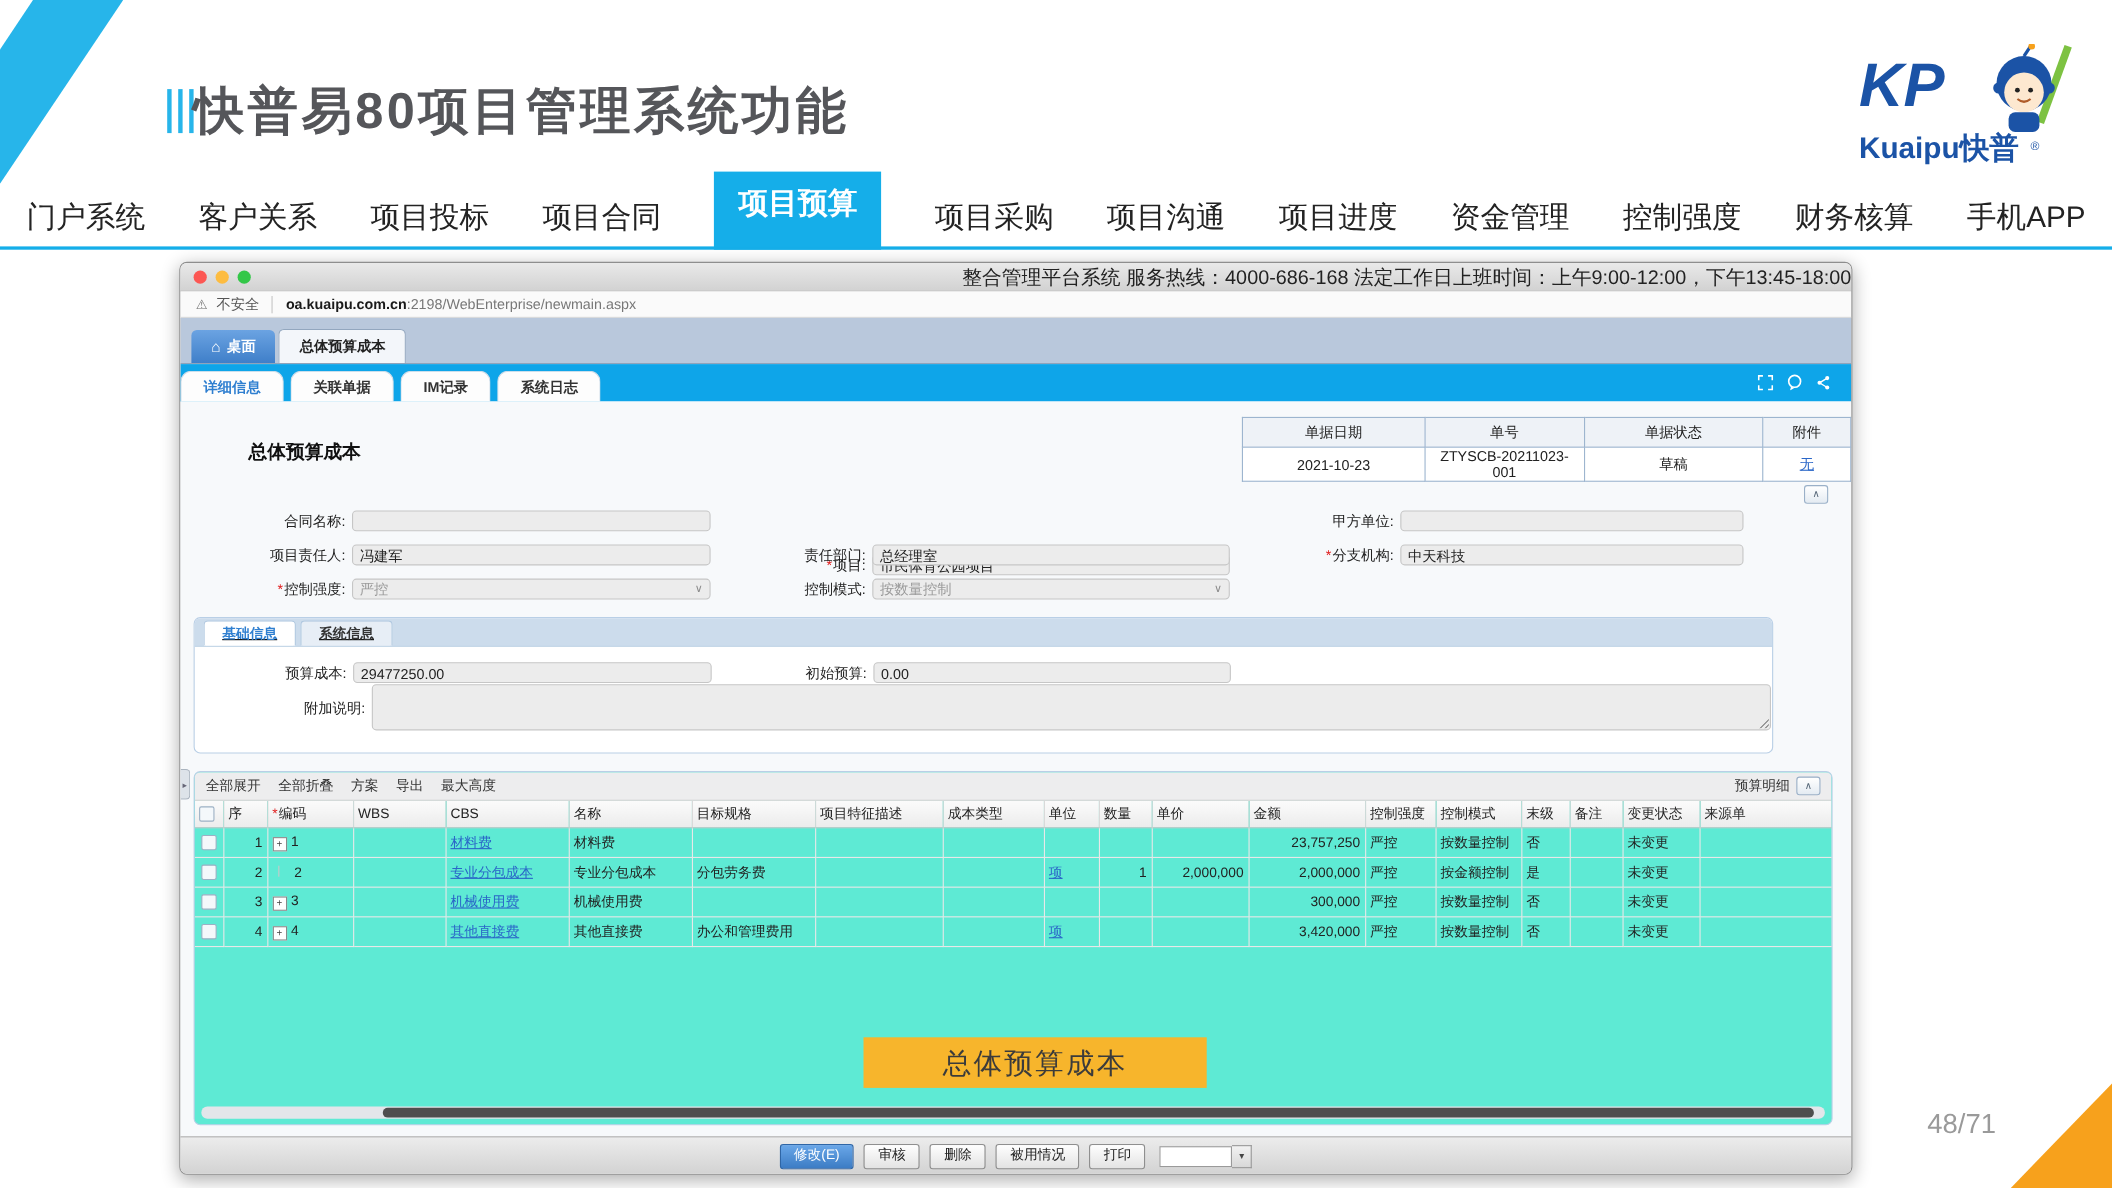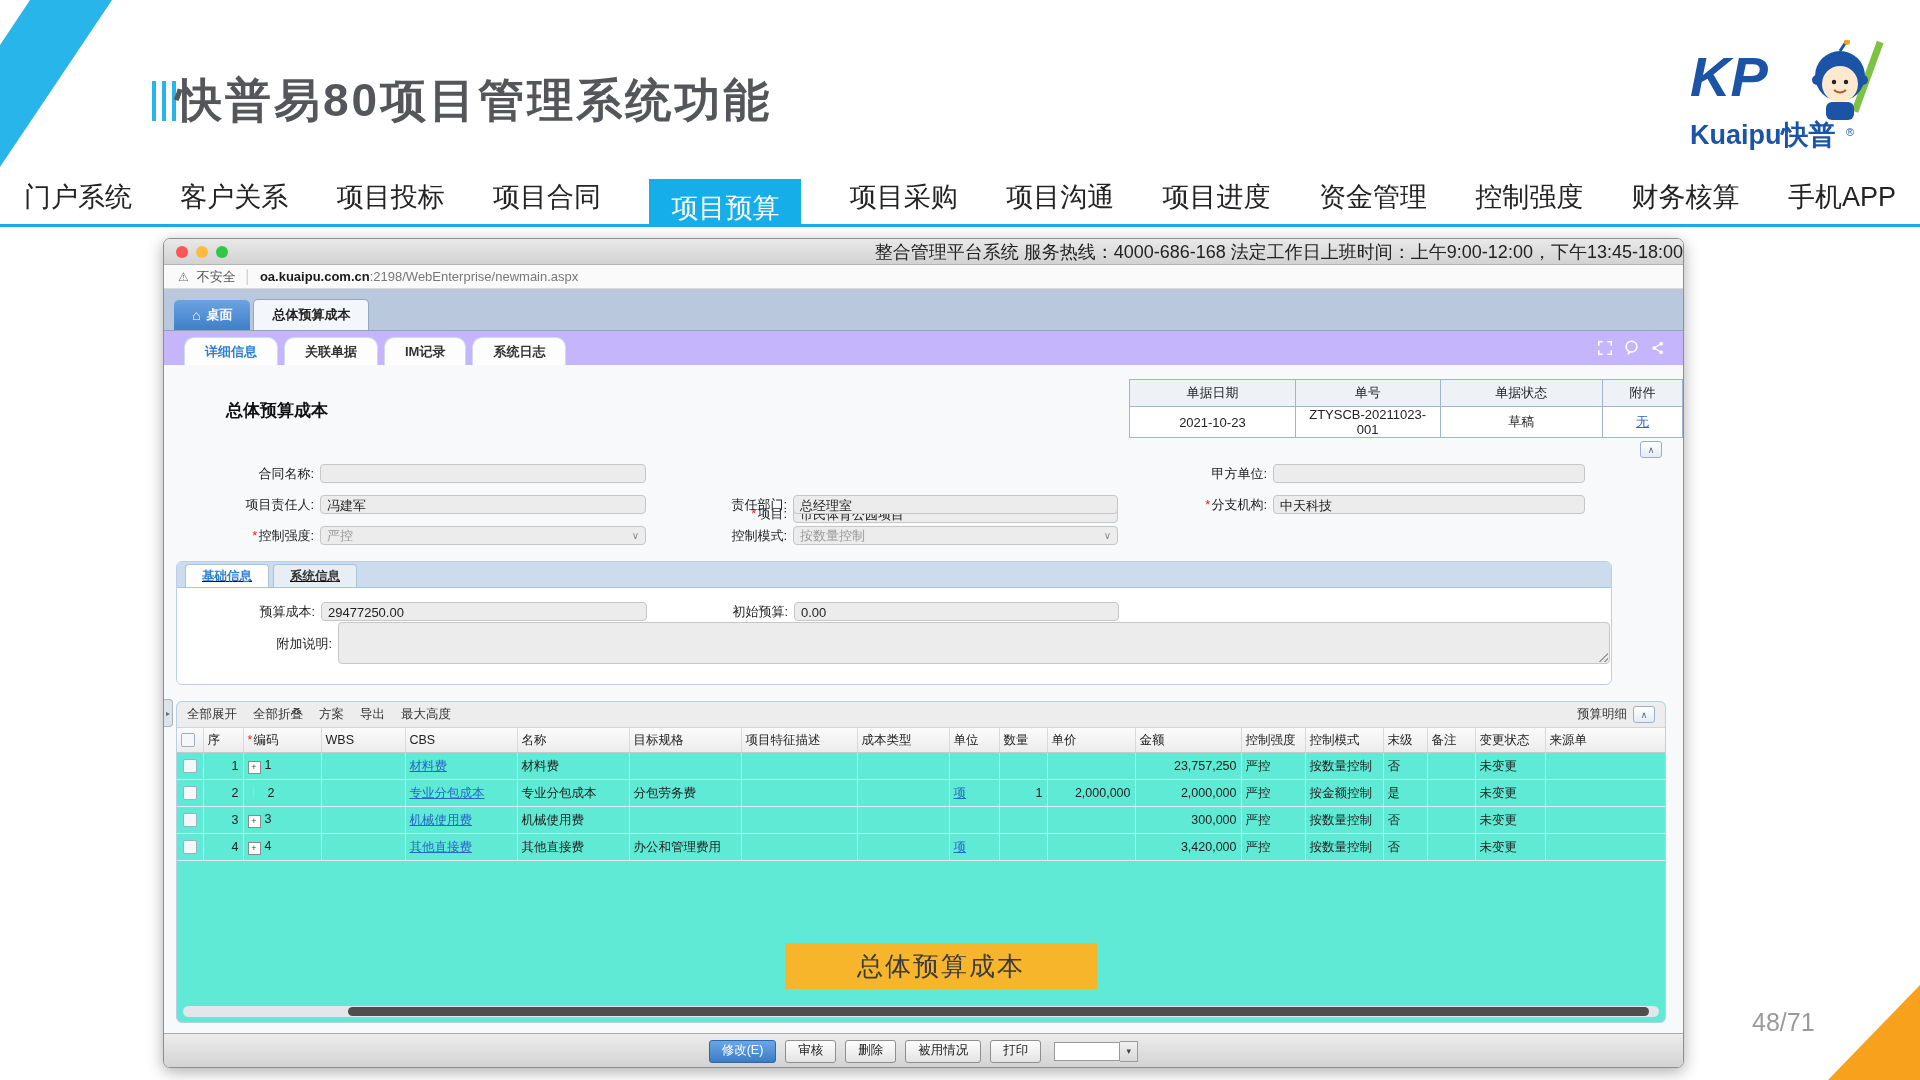--- a/index.html
+++ b/index.html
@@ -19,21 +19,21 @@
   .slide-title{font-size:46px;font-weight:bold;color:#55565a;letter-spacing:3px;}
   .page-num{position:absolute;left:1752px;top:1008px;font-size:25px;color:#9a9a9a;}
 
   
   .logo{position:absolute;left:1688px;top:40px;width:214px;height:124px;}
 
   
   .nav{position:absolute;left:0;top:178px;width:1920px;height:49px;display:flex;
        align-items:flex-end;justify-content:space-between;padding:0 24px;box-sizing:border-box;}
   .nav-item{font-size:27px;color:#232323;padding-bottom:12px;white-space:nowrap;cursor:default;}
-  .nav-item.active{background:#15aee9;color:#fff;font-weight:normal;padding:11px 22px 1px;}
+  .nav-item.active{background:#15aee9;color:#fff;font-weight:bold;padding:11px 22px 24px;}
   .nav-line{position:absolute;left:0;top:224px;width:1920px;height:3px;background:#15aee9;}
 
   
   .window{position:absolute;left:163px;top:238px;width:1521px;height:830px;background:#fff;
           border:1px solid #8e8e8e;border-radius:7px;box-shadow:0 4px 16px rgba(0,0,0,.32);
           overflow:hidden;box-sizing:border-box;}
   .titlebar{position:absolute;left:0;top:0;width:100%;height:26px;
             background:linear-gradient(#e9e9e9,#d2d2d2);border-bottom:1px solid #b5b5b5;
             display:flex;align-items:center;justify-content:flex-end;font-size:18px;color:#222;box-sizing:border-box;}
   .lights{position:absolute;left:12px;top:7px;display:flex;gap:8px;}
@@ -49,22 +49,22 @@
 
   
   .apptabs{position:absolute;left:0;top:50px;width:100%;height:42px;background:#b9c8dc;
            border-bottom:1px solid #8fa3bb;display:flex;align-items:flex-end;
            padding-left:10px;gap:3px;box-sizing:border-box;}
   .apptab{height:30px;line-height:30px;padding:0 18px;font-size:13px;font-weight:bold;
           border-radius:5px 5px 0 0;white-space:nowrap;}
   .apptab.desktop{background:linear-gradient(#6ba3e2,#3f7fc9);color:#fff;display:flex;align-items:center;gap:6px;}
   .apptab.doc{background:#f3f6fa;color:#222;border:1px solid #93a7bf;border-bottom:none;}
   .home-glyph{font-size:14px;}
-  .detailbar{position:absolute;left:0;top:92px;width:100%;height:34px;background:#c4b5fd;
-             display:flex;align-items:flex-end;padding-left:20px;gap:6px;box-sizing:border-box;}
+  .detailbar{position:absolute;left:0;top:92px;width:100%;height:34px;background:#0ea5e9;
+             display:flex;align-items:flex-end;padding-left:0;gap:6px;box-sizing:border-box;}
   .dtab{height:27px;line-height:27px;padding:0 20px;background:#fdfdfd;border-radius:10px 10px 0 0;
         font-size:13px;font-weight:bold;color:#333;border:1px solid #cfdce8;border-bottom:none;}
   .dtab.active{color:#2f7fd0;}
   .bar-icons{position:absolute;right:18px;top:9px;display:flex;gap:12px;align-items:center;}
   .bar-icons svg{display:block;}
 
   
   .content{position:absolute;left:0;top:126px;width:100%;height:668px;background:#f7f9fb;}
   .doc-title{position:absolute;left:62px;top:34px;font-size:17px;font-weight:bold;color:#101010;}
 

